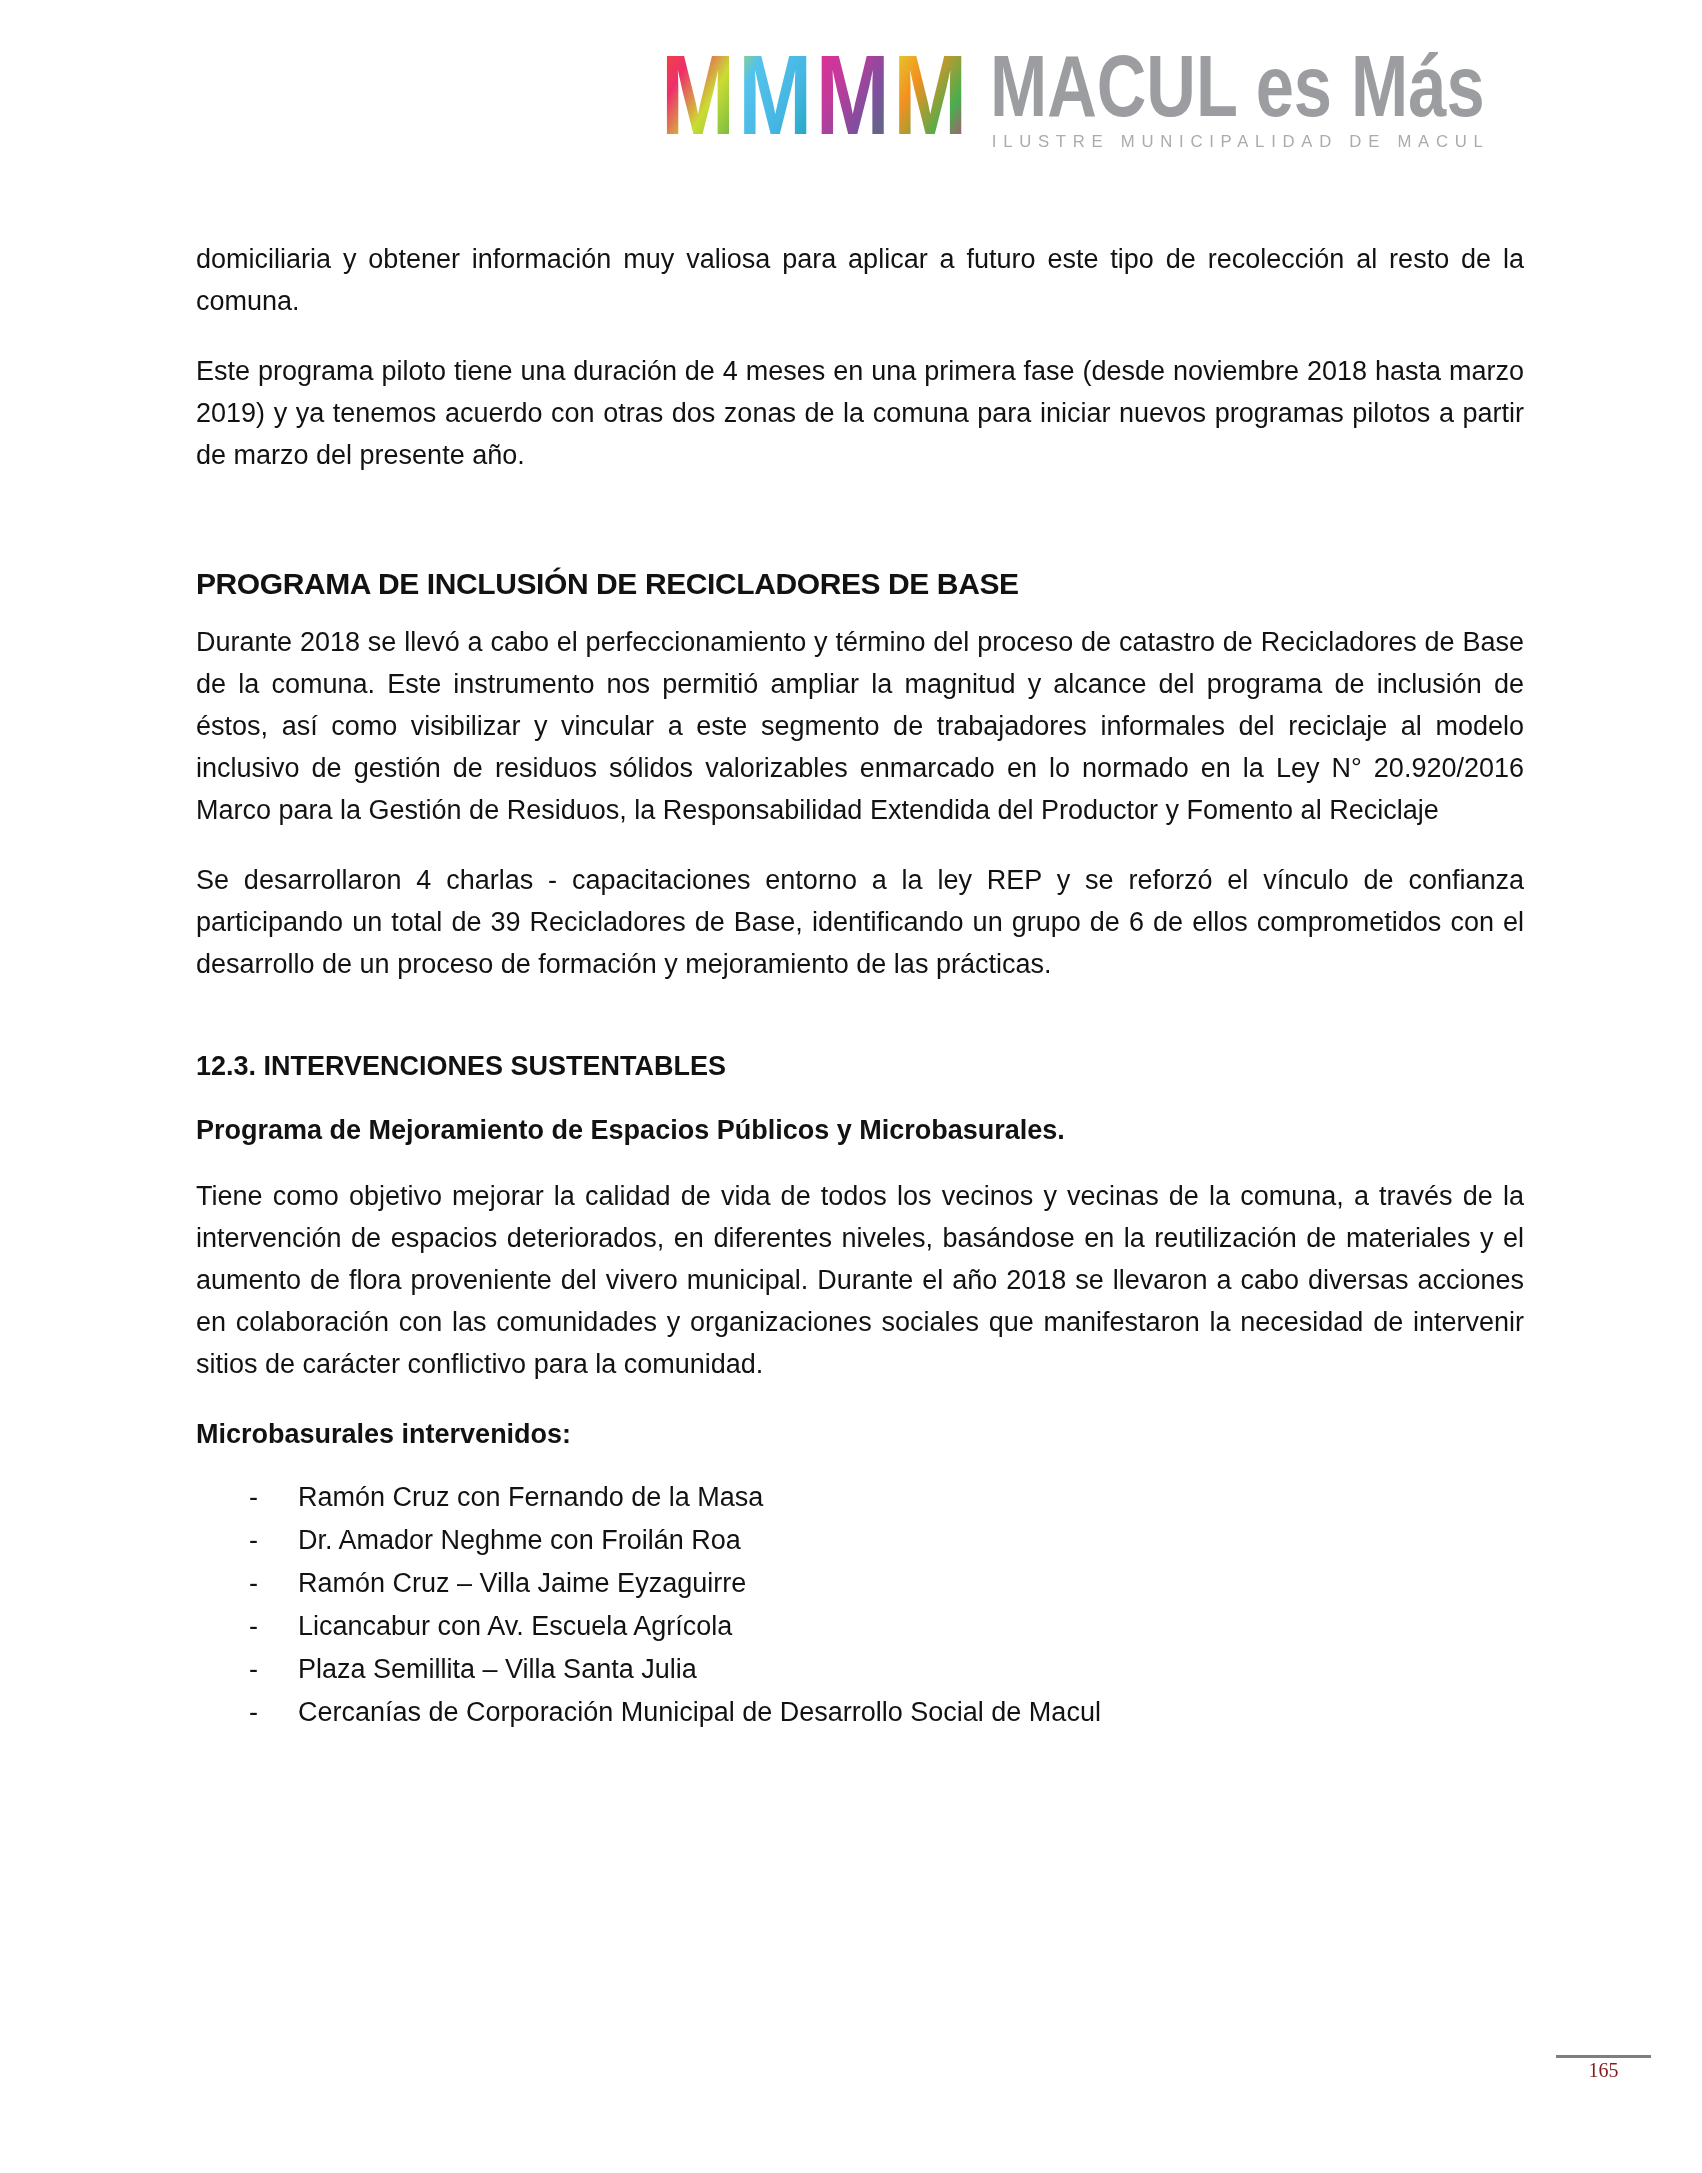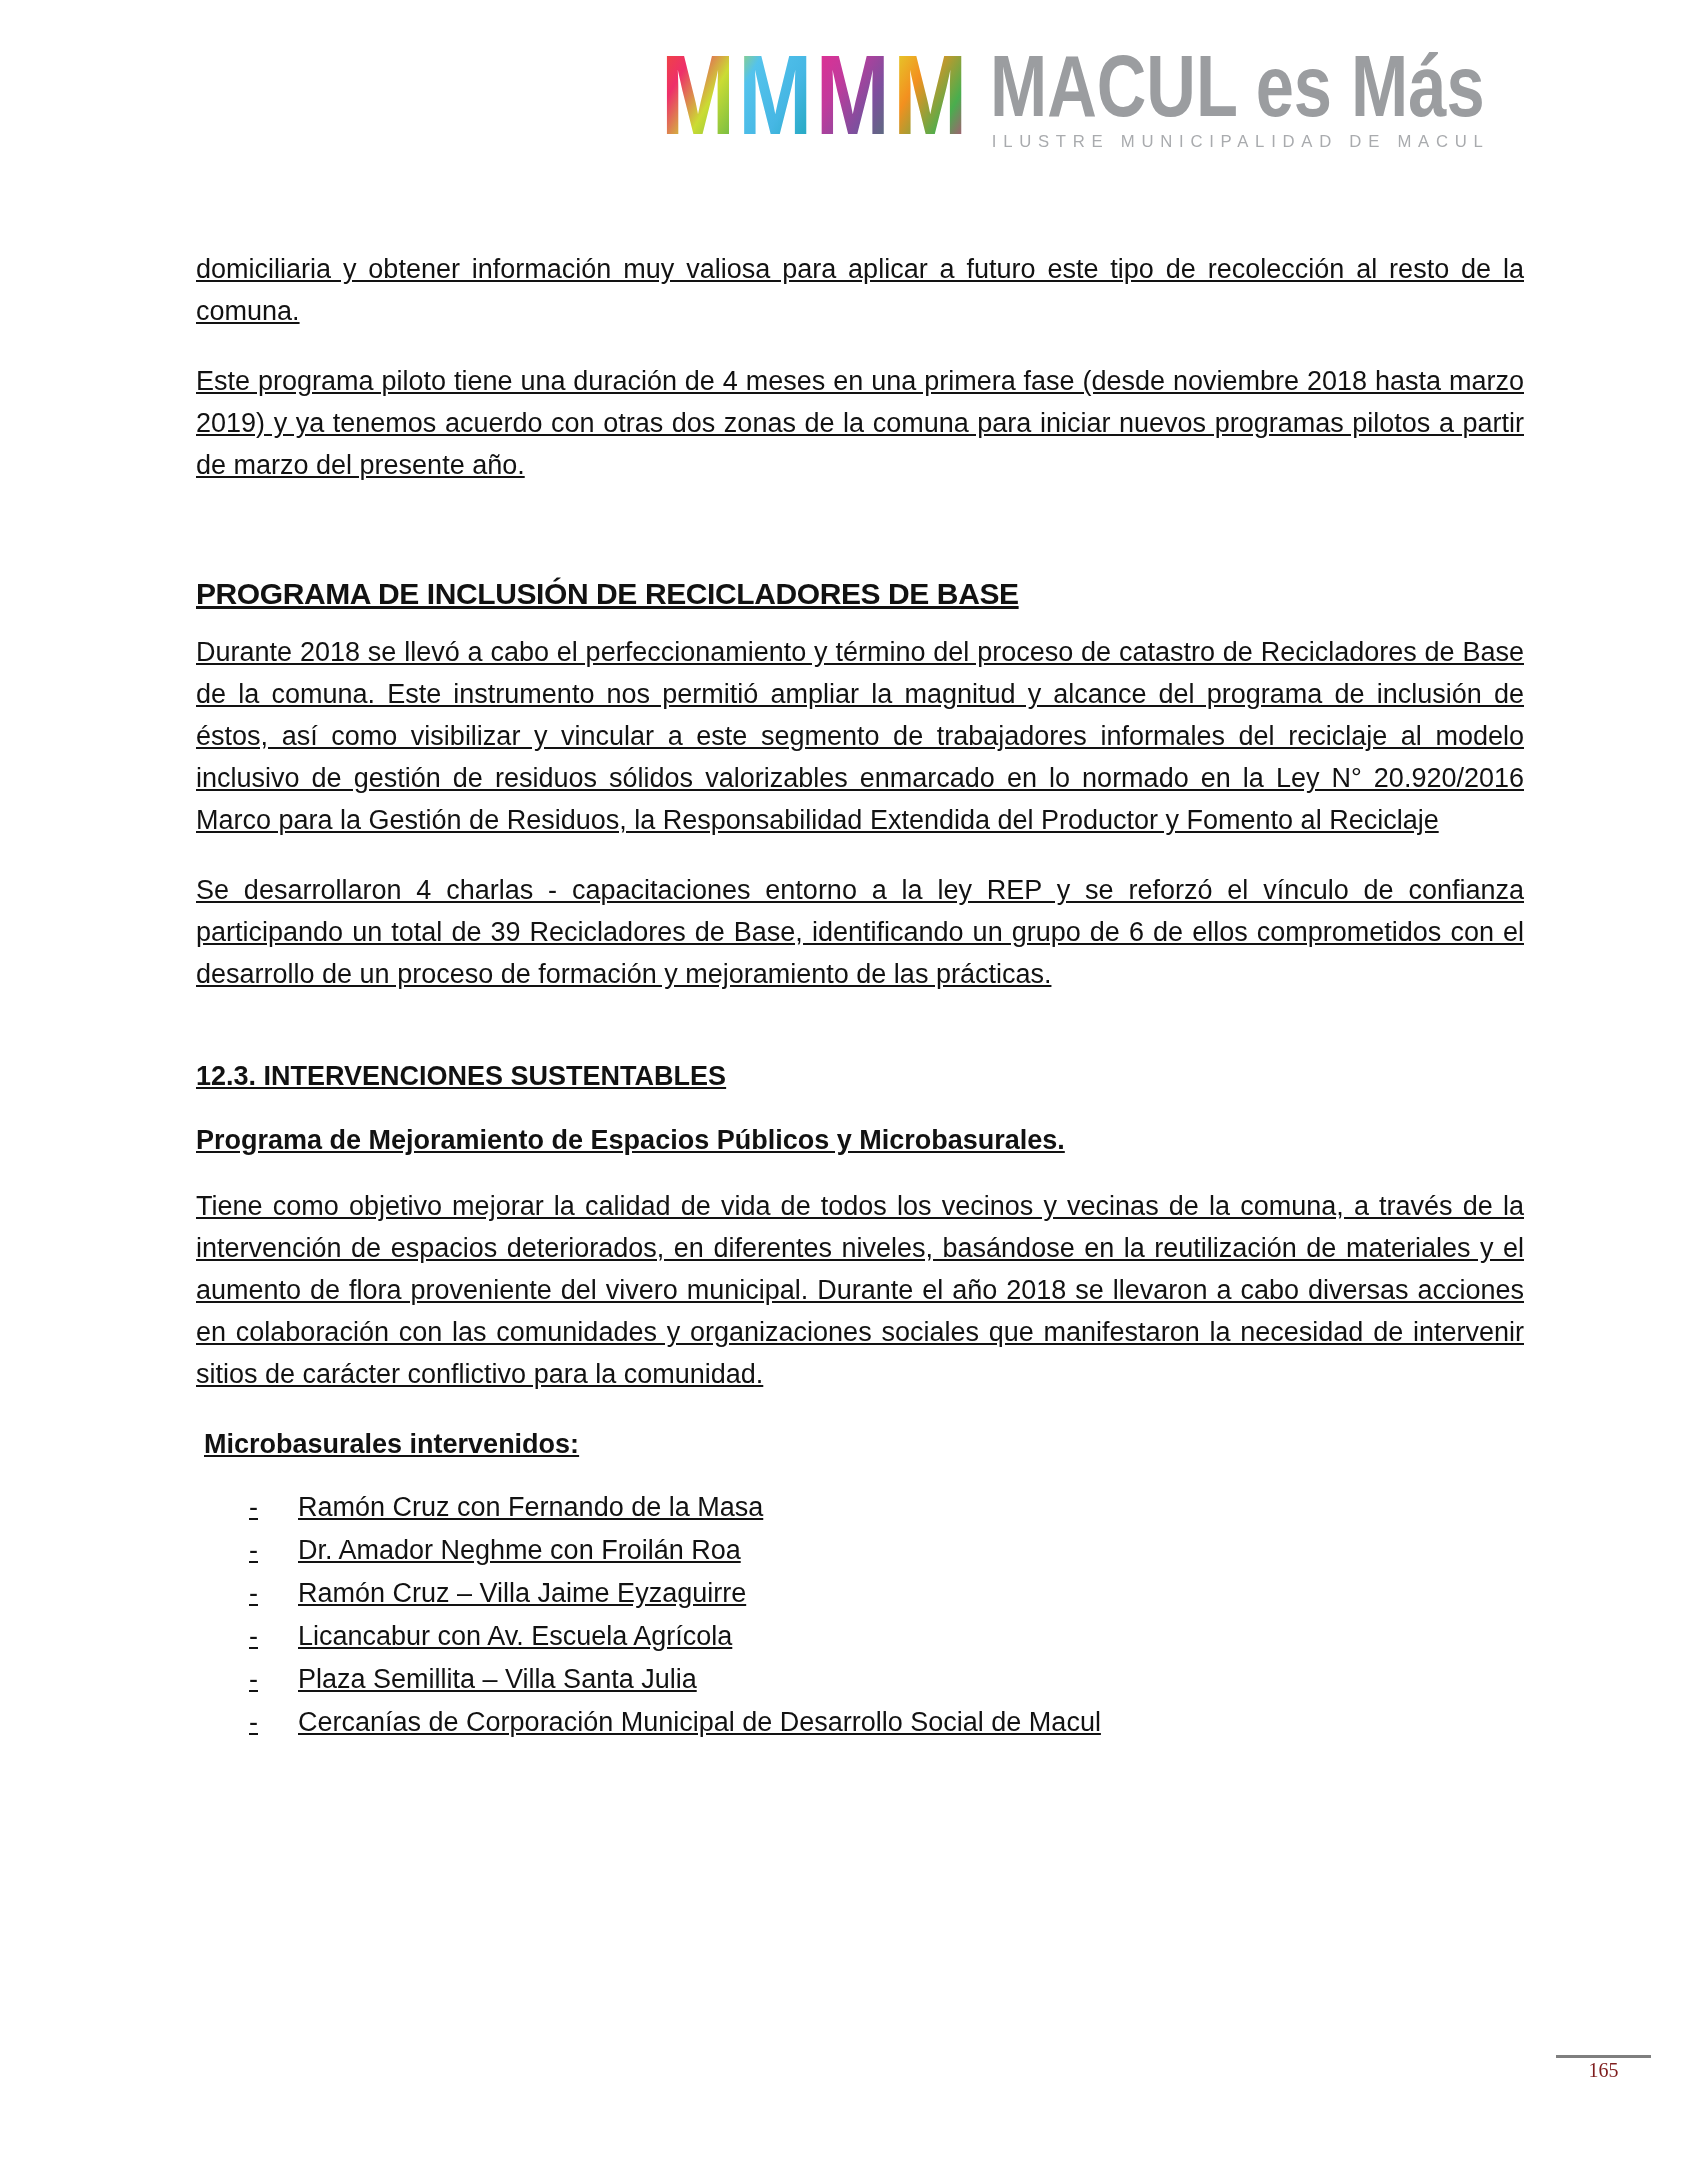--- a/index.html
+++ b/index.html
@@ -23,42 +23,41 @@
     font-weight:700; font-size:100px;
   }
   .logo-tagline {
     font-family:"Liberation Sans", sans-serif;
     font-weight:400; font-size:19px;
   }
 
   
   .content {
     position:absolute;
-    left:196px; top:248px; width:1328px;
+    left:196px; top:238px; width:1328px;
     font-size:27px; line-height:42px;
     text-align:justify;
-    text-decoration:underline;
   }
   .content p { margin:0 0 28px; }
   .h1 {
     font-size:30px; font-weight:700; line-height:42px;
     margin:87px 0 16px; text-align:left;
     letter-spacing:-0.4px;
   }
   .h2 {
     font-size:27px; font-weight:700; line-height:42px;
     margin:60px 0 22px; text-align:left;
   }
   .h3 {
     font-size:27px; font-weight:700; line-height:42px;
     margin:0 0 24px; text-align:left;
   }
   .h4 {
     font-size:27px; font-weight:700; line-height:42px;
-    margin:0 8px 21px; text-align:left;
+    margin:0 0 21px; text-align:left;
   }
   .list { text-align:left; }
   .list .li { display:flex; line-height:43px; padding-left:53px; }
   .list .li .dash { width:49px; flex:0 0 49px; }
   .list .li .li-text { flex:1; }
 
   
   .footer-line {
     position:absolute; left:1556px; top:2055px;
     width:95px; height:2.6px; background:#7f7f7f;

